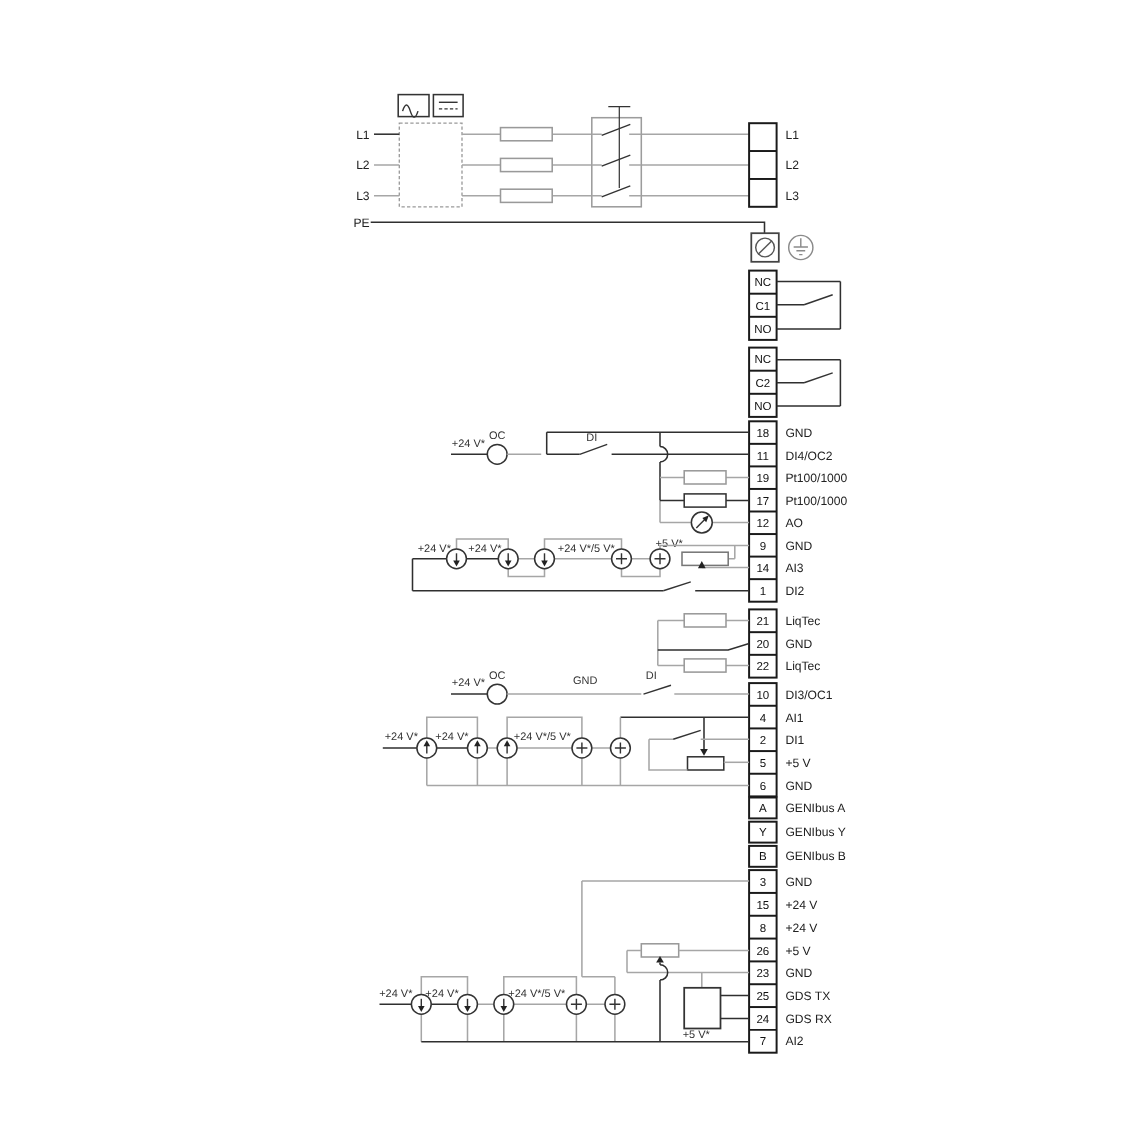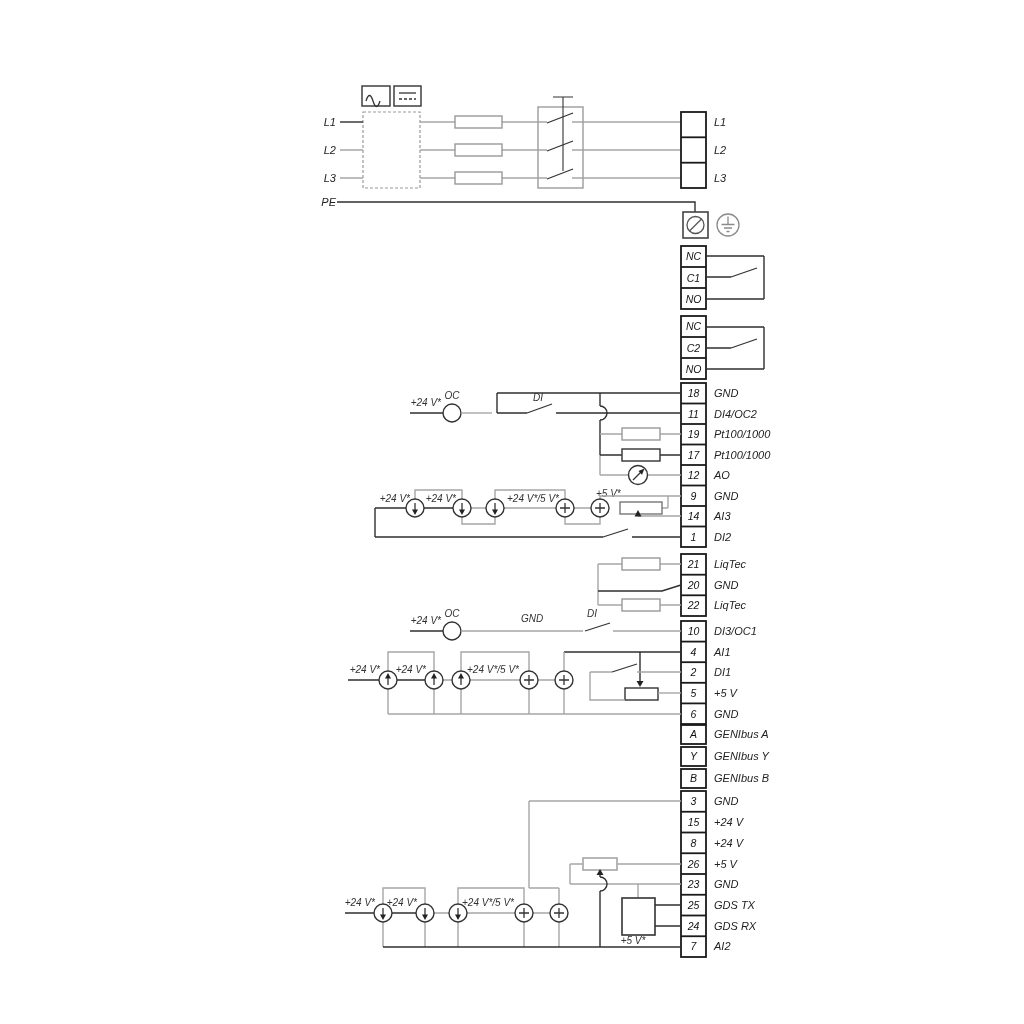--- a/index.html
+++ b/index.html
@@ -1,16 +1,16 @@
 <!DOCTYPE html>
 <html style="--wire_gray: #a6a6a6; --wire_black: #2f2f2f; --border: #1a1a1a; --bg: #ffffff;"><head>
 <meta charset="utf-8">
 <style>
   html,body{margin:0;padding:0;background:#fff;}
-  .stage{position:relative;width:1024px;height:1024px;background:var(--bg,#fff);overflow:hidden;font-style:italic;}
+  .stage{position:relative;width:1024px;height:1024px;background:var(--bg,#fff);overflow:hidden;}
   svg{font-family:"Liberation Sans", sans-serif;}
   text{fill:#222;}
   .lbl{font-size:11px;}
   .num{font-size:10.5px;text-anchor:middle;fill:#111;}
   .ann{font-size:10px;fill:#333;}
   .e{text-anchor:end;}
   .m{text-anchor:middle;}
   .wb{stroke:var(--wire_black,#2f2f2f);stroke-width:1.4;fill:none;}
   .wg{stroke:var(--wire_gray,#a6a6a6);stroke-width:1.4;fill:none;}
   .blade{stroke:#333;stroke-width:1.3;fill:none;}

